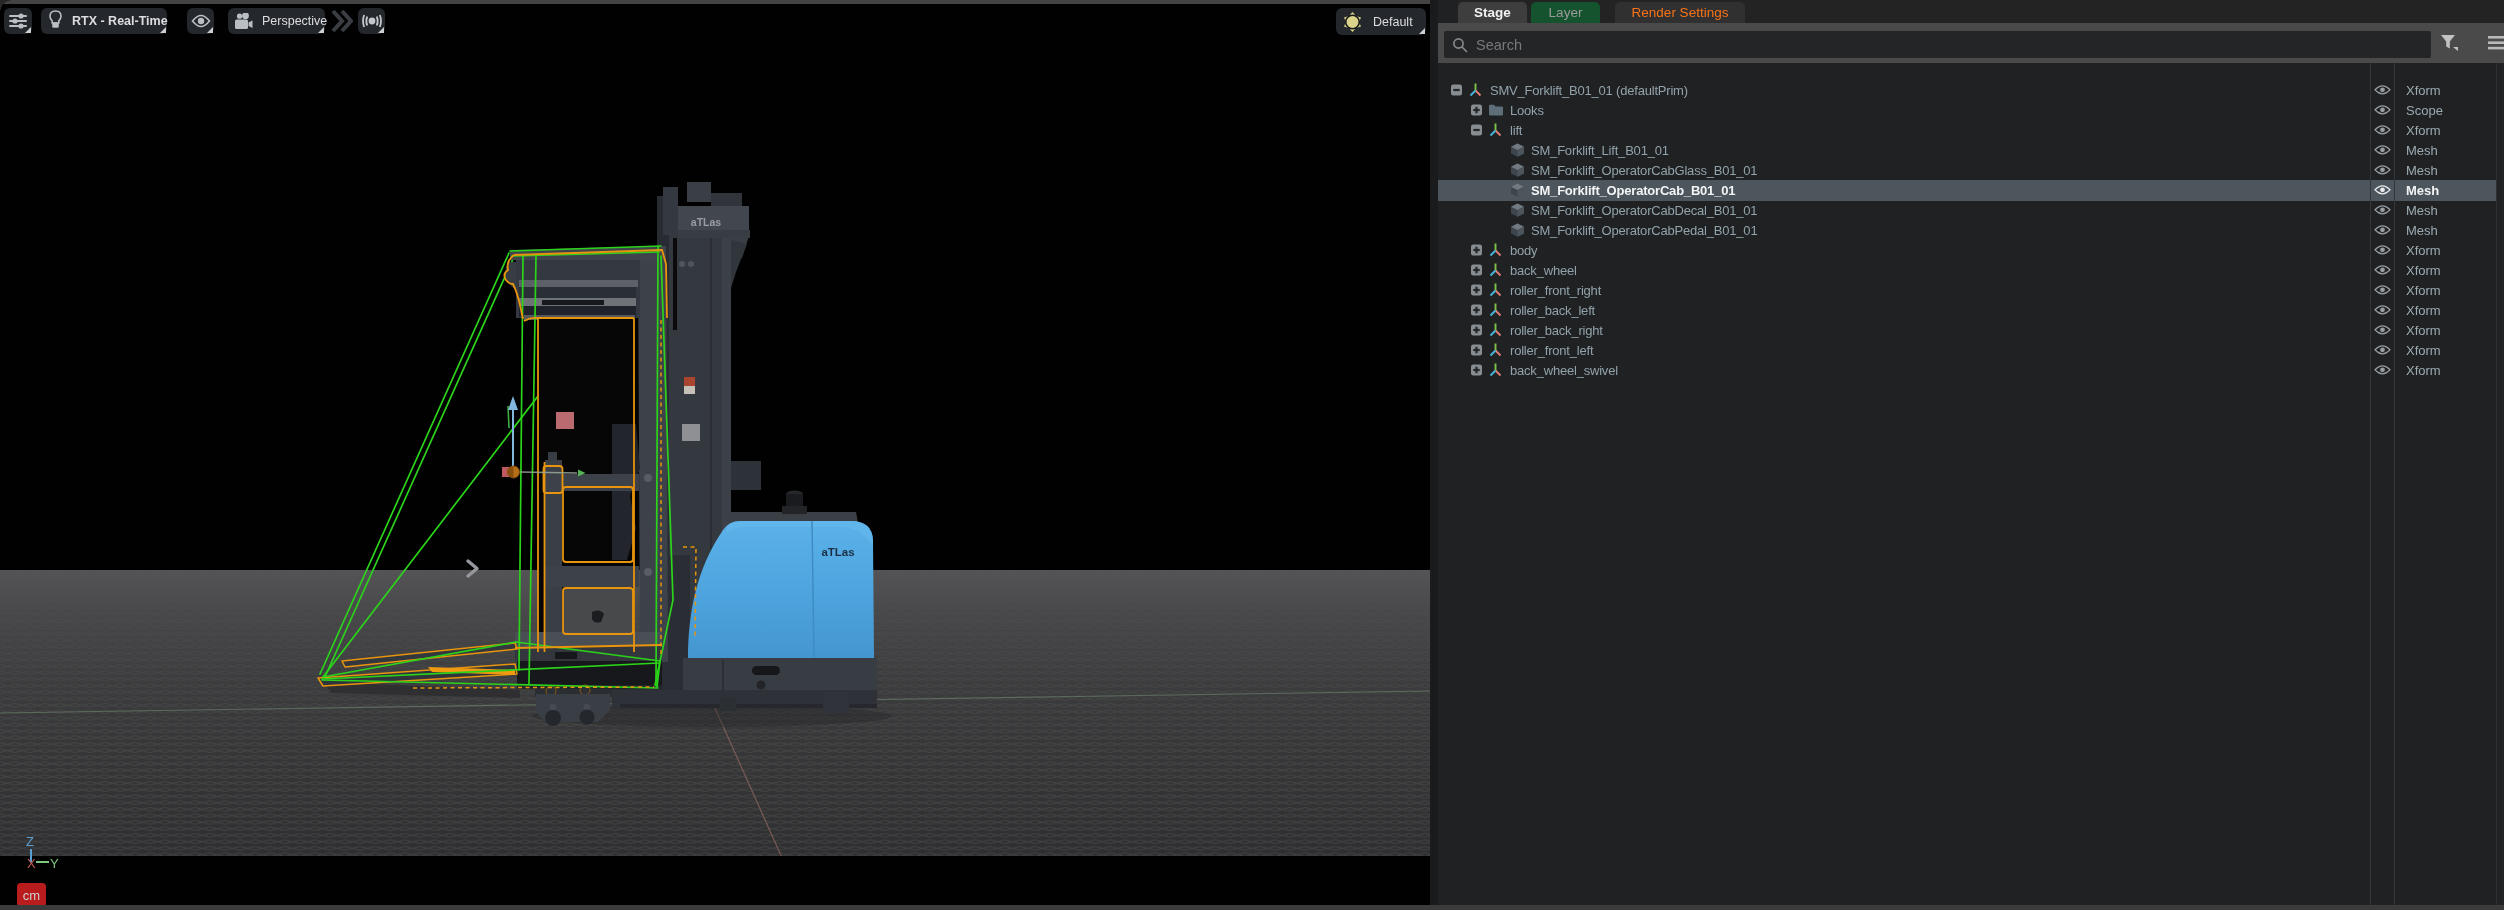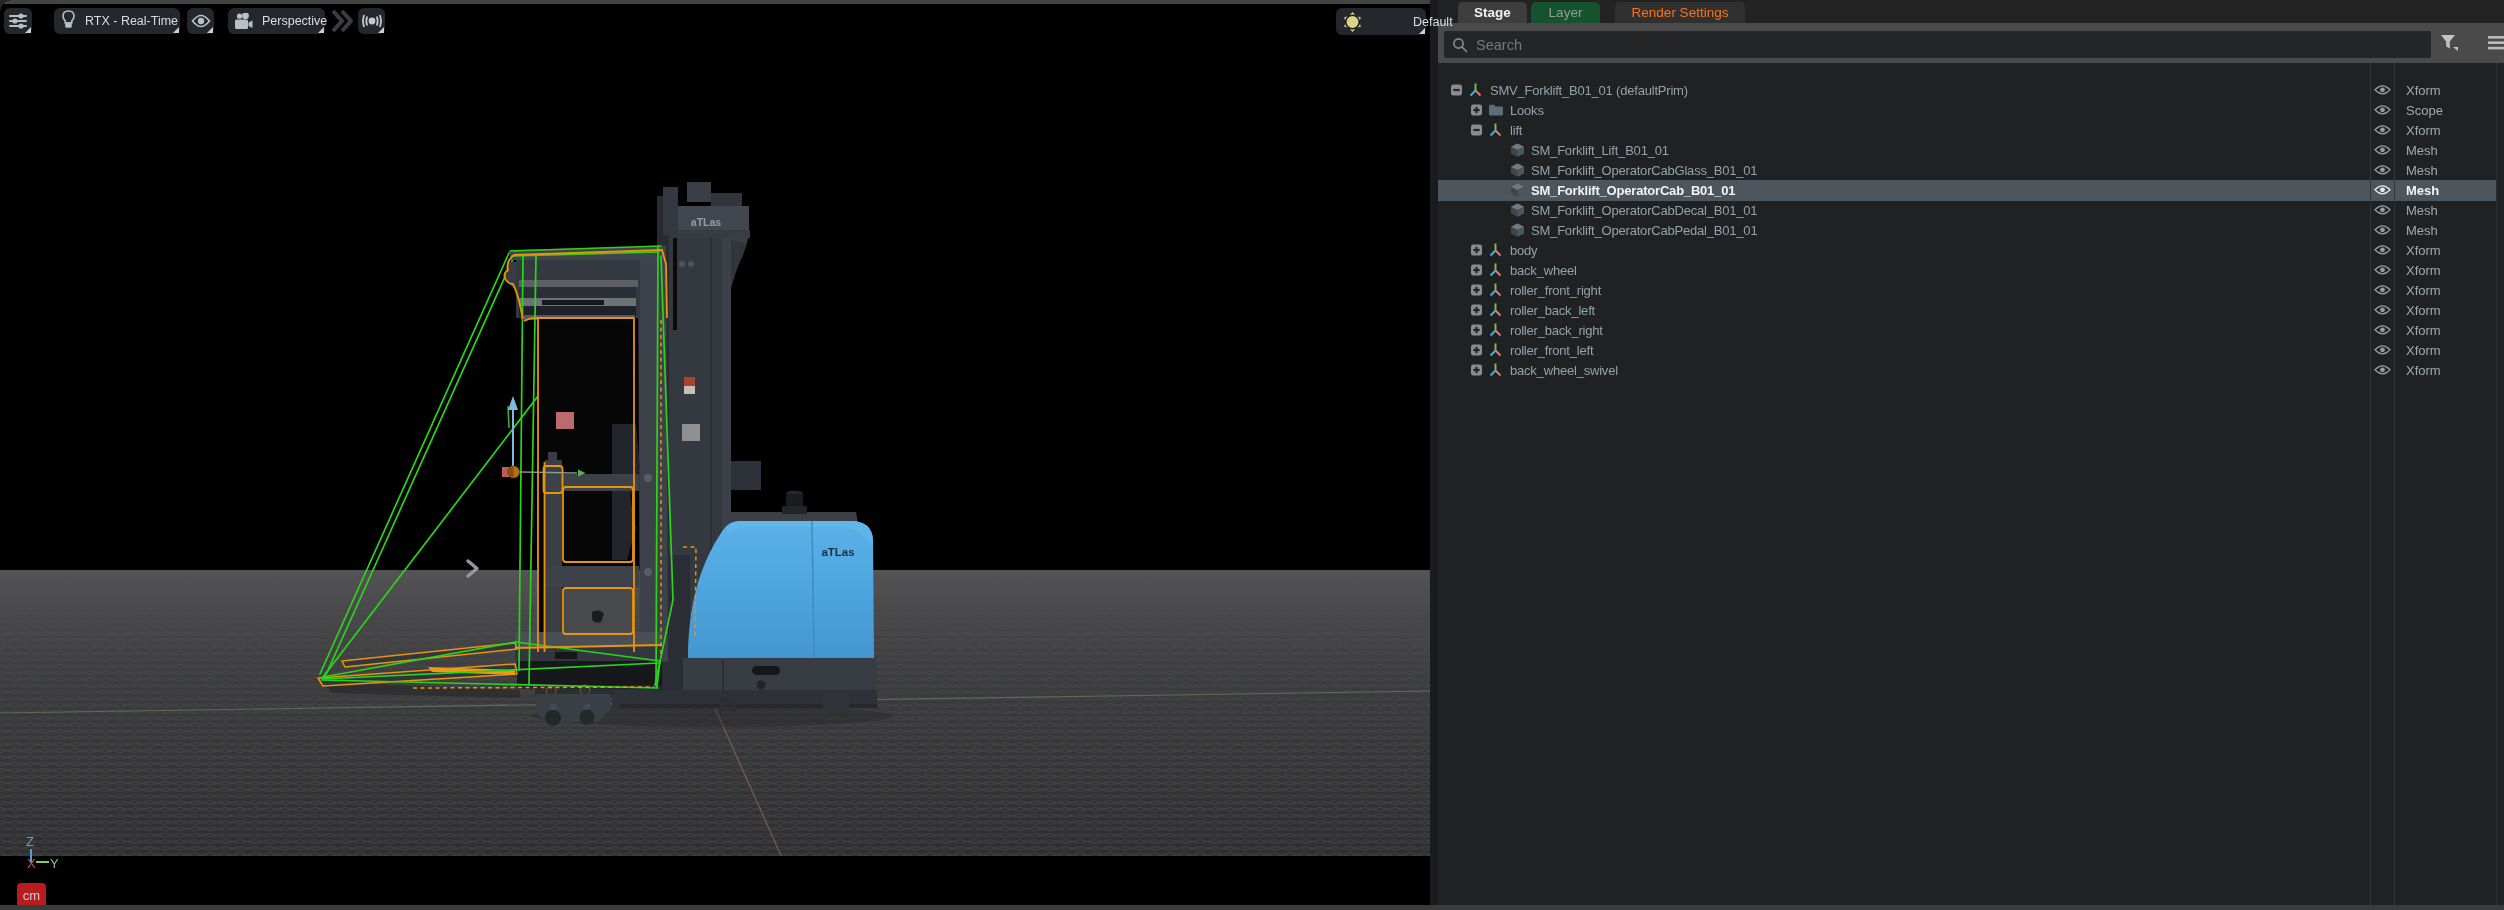--- a/index.html
+++ b/index.html
@@ -204,21 +204,21 @@
 <line x1="1" y1="4" x2="17" y2="4"></line>
             <line x1="1" y1="9" x2="17" y2="9"></line>
             <line x1="1" y1="14" x2="17" y2="14"></line>
 </g>
 <circle cx="12" cy="4" r="2.6" fill="#b9bfc5"></circle>
           <circle cx="6" cy="9" r="2.6" fill="#b9bfc5"></circle>
           <circle cx="12" cy="14" r="2.6" fill="#b9bfc5"></circle>
 </svg>
         <span class="tri"></span>
       </div>
-  <div class="btn" style="left:54px;width:126px;">
+  <div class="btn" style="left:41px;width:126px;font-weight:bold;">
     <span style="margin-left:7px;"><svg width="15" height="19" viewBox="0 0 15 19">
 <path d="M7.5 1 Q13 1 13 6.2 Q13 9 10.8 10.8 L10.8 13 L4.2 13 L4.2 10.8 Q2 9 2 6.2 Q2 1 7.5 1 Z" fill="none" stroke="#b9bfc5" stroke-width="1.6"></path>
 <rect x="4.2" y="12.2" width="6.6" height="5.5" rx="1.5" fill="#b9bfc5"></rect>
 </svg></span>
         <span style="margin-left:9px;">RTX - Real-Time</span>
         <span class="tri"></span>
   </div>
   <div class="btn" style="left:187px;width:27px;justify-content:center;">
         <svg width="20" height="16" viewBox="0 0 20 16">
 <path d="M1.5 8 Q6 2.5 10 2.5 Q14 2.5 18.5 8 Q14 13.5 10 13.5 Q6 13.5 1.5 8 Z" fill="none" stroke="#b9bfc5" stroke-width="1.6"></path>
@@ -244,21 +244,21 @@
   <div class="btn" style="left:358px;width:27px;justify-content:center;">
         <svg width="22" height="16" viewBox="0 0 22 16">
 <circle cx="11" cy="8" r="3.4" fill="#c3c7cb"></circle>
 <path d="M6.2 3.5 Q4.4 8 6.2 12.5" stroke="#c3c7cb" stroke-width="1.8" fill="none"></path>
 <path d="M15.8 3.5 Q17.6 8 15.8 12.5" stroke="#c3c7cb" stroke-width="1.8" fill="none"></path>
 <path d="M3.2 2 Q0.8 8 3.2 14" stroke="#c3c7cb" stroke-width="1.8" fill="none"></path>
 <path d="M18.8 2 Q21.2 8 18.8 14" stroke="#c3c7cb" stroke-width="1.8" fill="none"></path>
 </svg>
         <span class="tri"></span>
       </div>
-  <div class="btn" style="left:1336px;width:90px;height:27px;gap:40px;">
+  <div class="btn" style="left:1336px;width:90px;height:27px;">
     <span style="margin-left:6px;display:flex;">
           <svg width="21" height="22" viewBox="0 0 21 22">
 <polygon points="10.5,1 14,5 19,6.5 17,11 19,15.5 14,17 10.5,21 7,17 2,15.5 4,11 2,6.5 7,5" fill="#d9d489"></polygon>
 <circle cx="10.5" cy="11" r="6.8" fill="#d9d489" stroke="#15161a" stroke-width="1.6"></circle>
 </svg>
         </span>
         <span style="margin-left:10px;">Default</span>
         <span class="tri"></span>
   </div>
   <div class="cm">cm</div>

